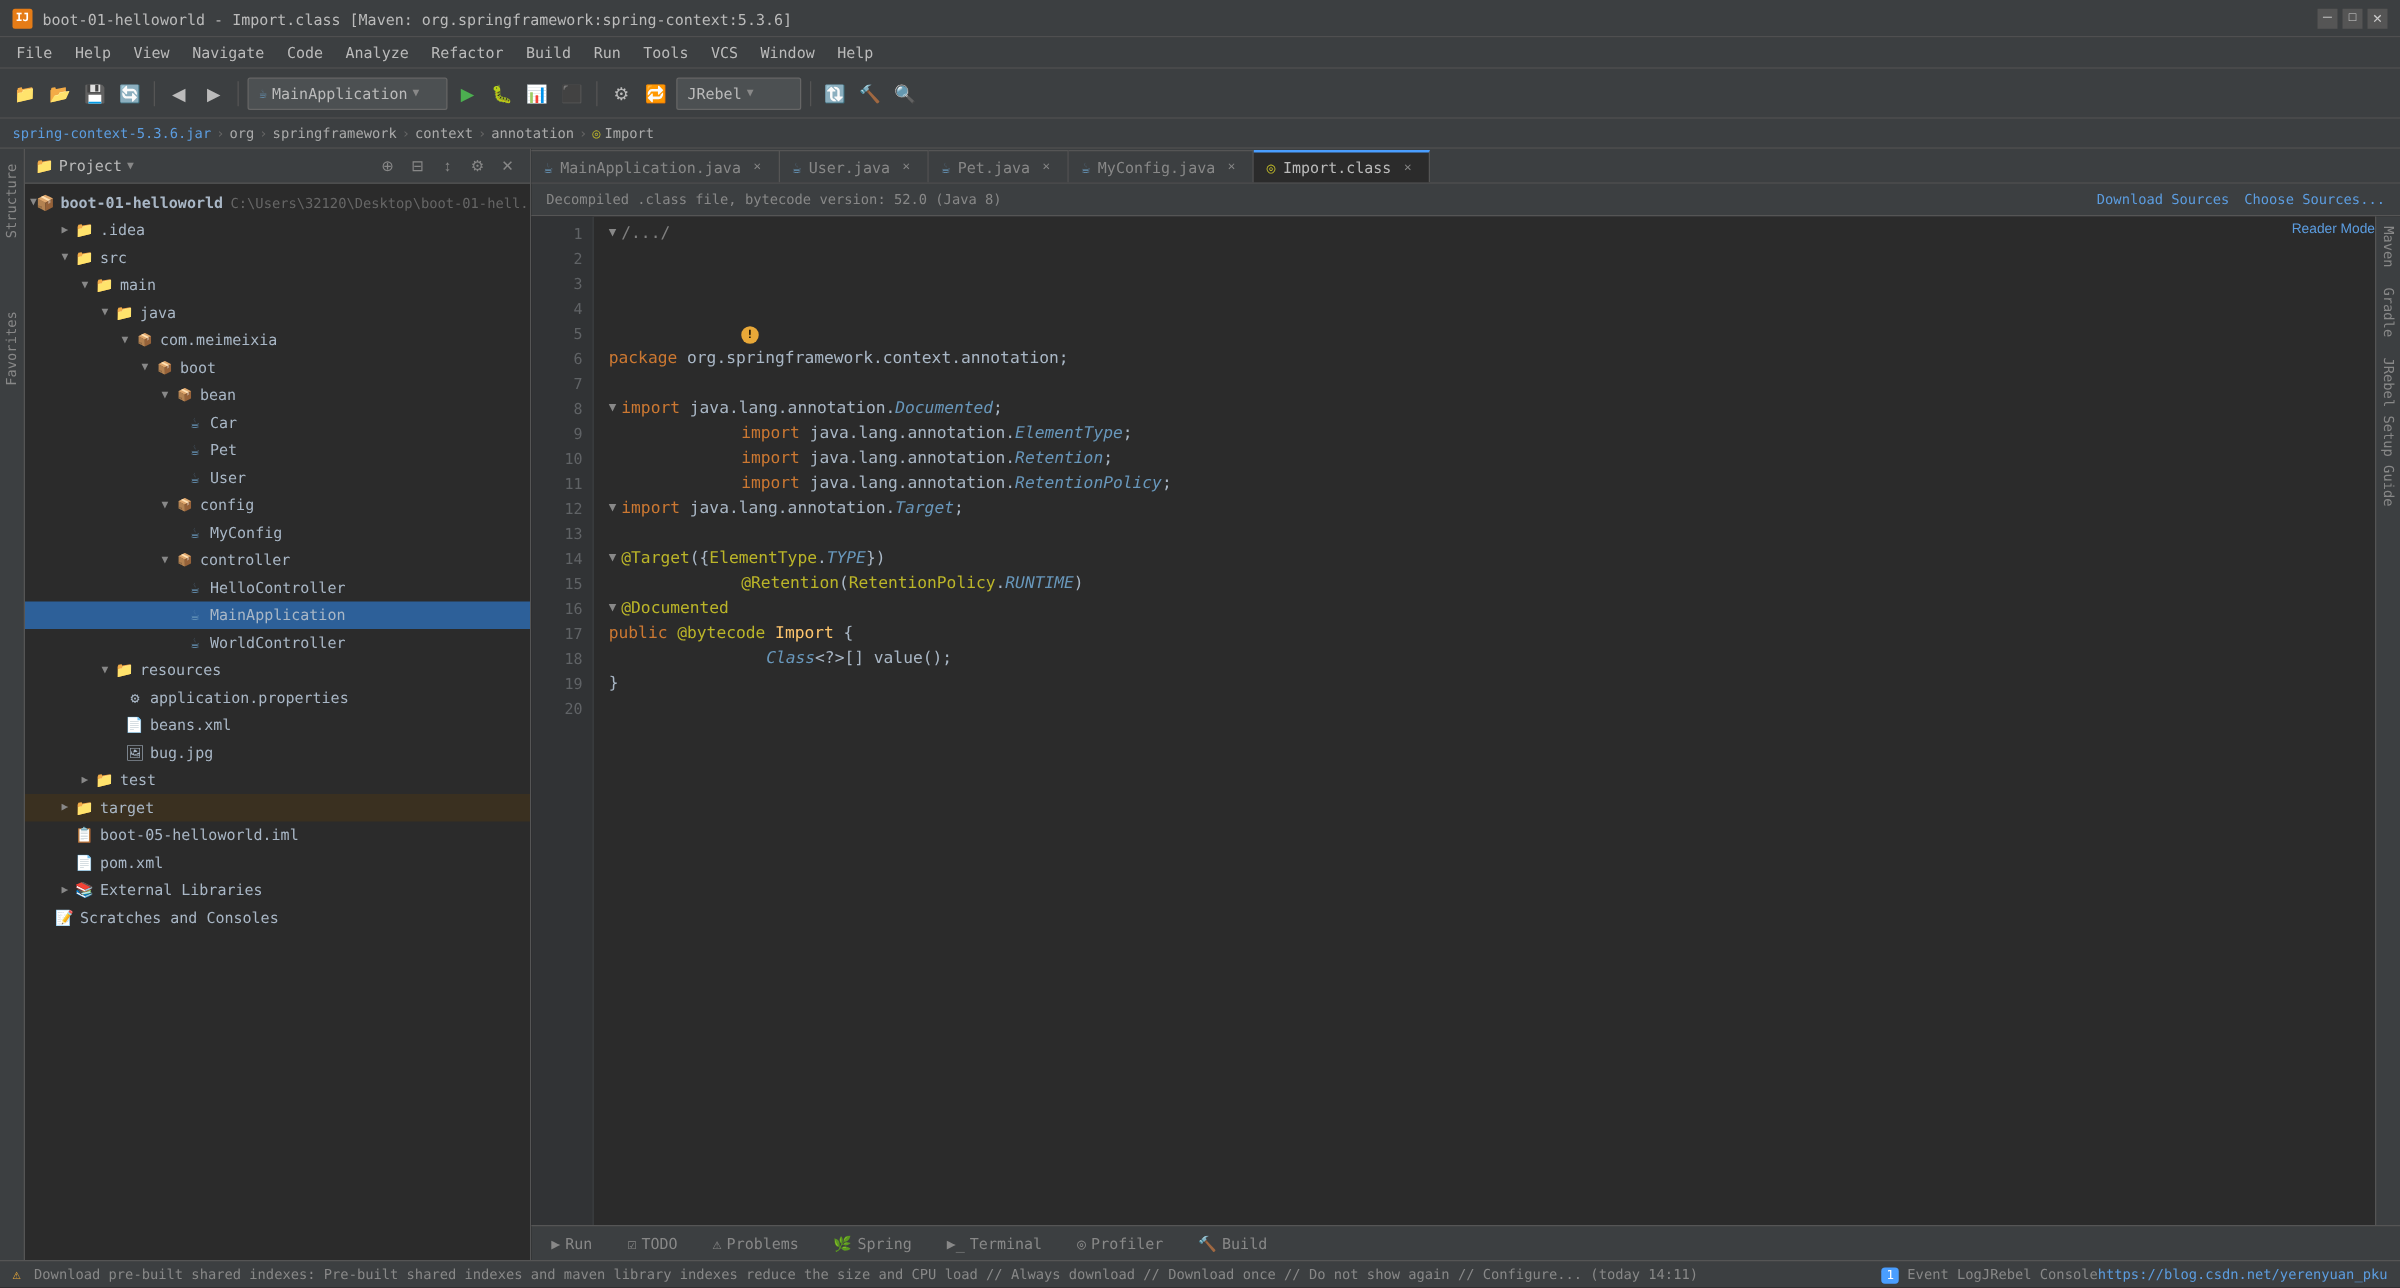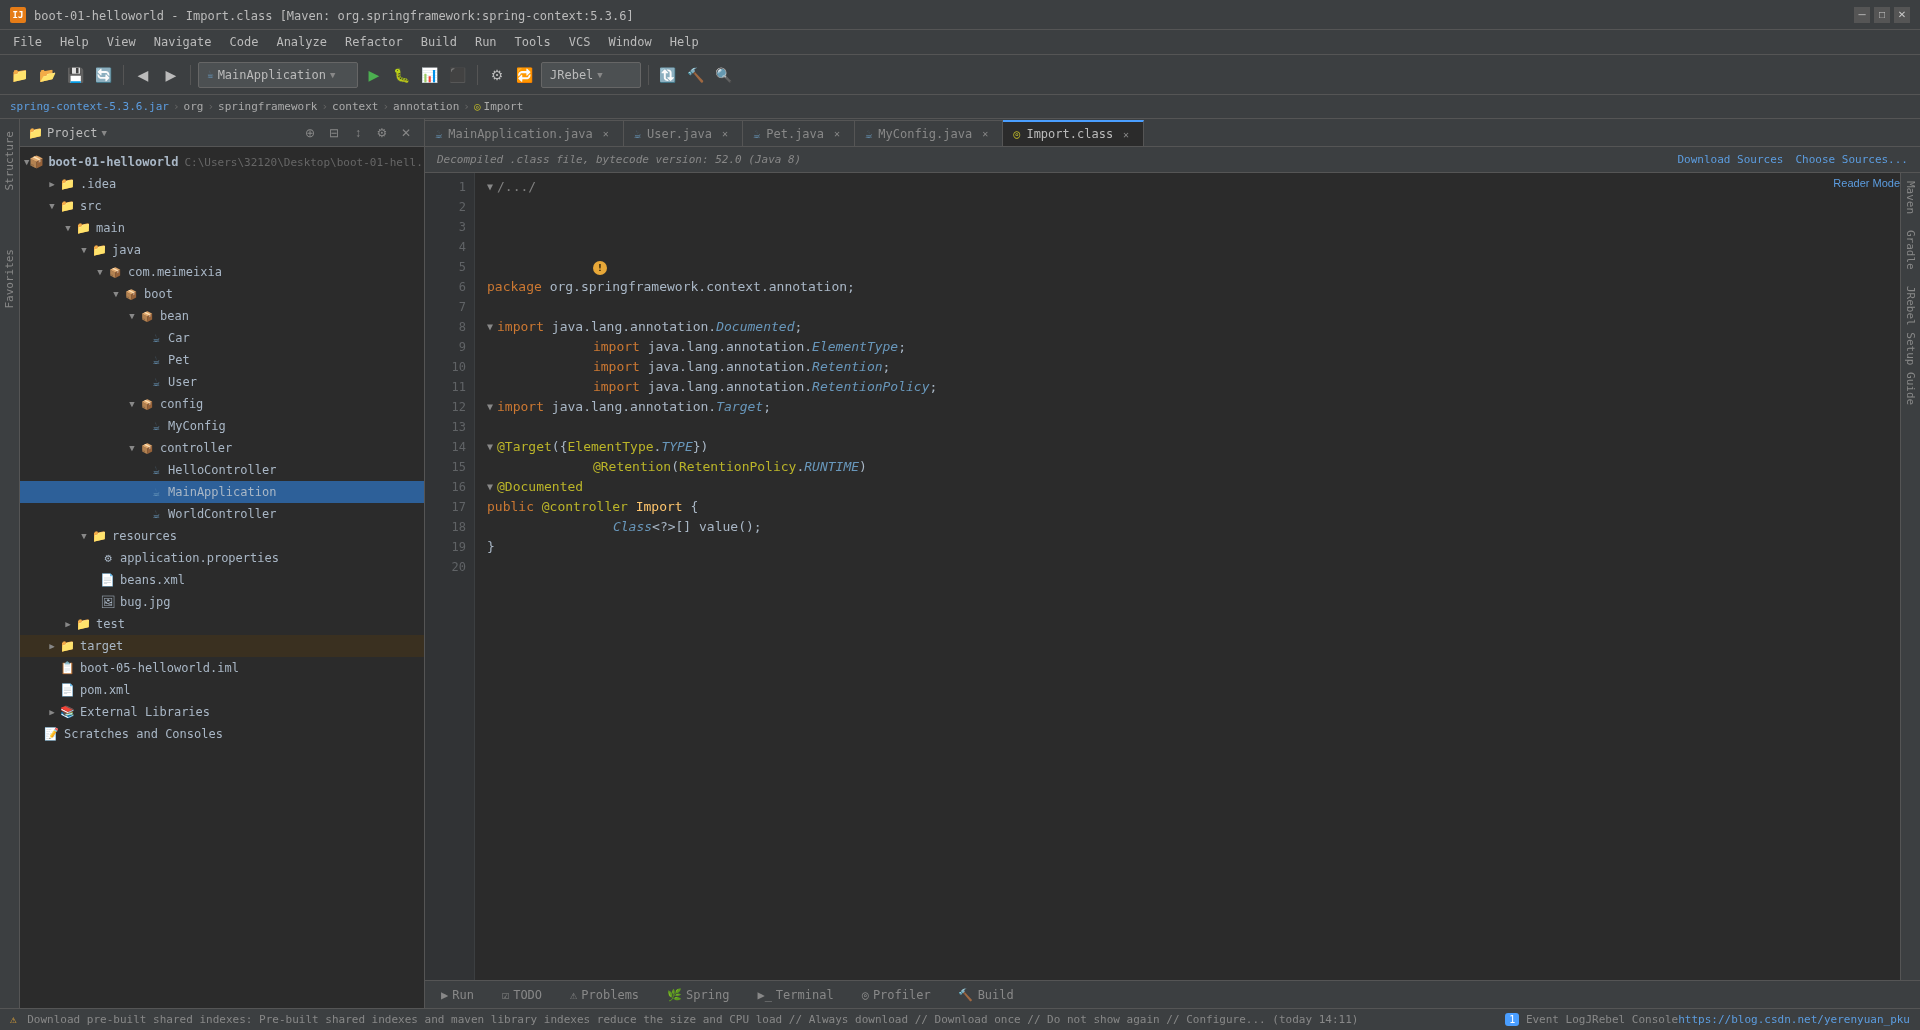--- a/index.html
+++ b/index.html
@@ -280,21 +280,20 @@
       height: 26px;
       display: flex;
       align-items: center;
       padding: 0 12px;
       justify-content: space-between;
       border-bottom: 1px solid #555;
     }
     #editor-info-bar .info-text {
       font-size: 11px;
       color: #888;
-      font-style: italic;
     }
     #editor-info-bar .info-actions {
       display: flex;
       gap: 12px;
     }
     #editor-info-bar .info-link {
       font-size: 11px;
       color: #5c9de0;
       cursor: pointer;
     }
@@ -873,21 +872,21 @@
             <span class="annotation">@Retention</span><span class="plain">(</span><span class="annotation">RetentionPolicy</span><span class="plain">.</span><span class="italic-type">RUNTIME</span><span class="plain">)</span>
           </span>
         </div>
 
         <div class="code-line">
           <span class="fold-icon">▼</span>
           <span class="annotation">@Documented</span>
         </div>
 
         <div class="code-line">
-          <span class="kw">public </span><span class="annotation">@controller </span><span class="class-name">Import </span><span class="plain">{</span>
+          <span class="kw">public </span><span class="annotation">@bytecode </span><span class="class-name">Import </span><span class="plain">{</span>
         </div>
 
         <div class="code-line">
           <span style="margin-left:32px;">
             <span class="italic-type">Class</span><span class="plain">&lt;?&gt;[] </span><span class="plain">value();</span>
           </span>
         </div>
 
         <div class="code-line">
           <span class="plain">}</span>

